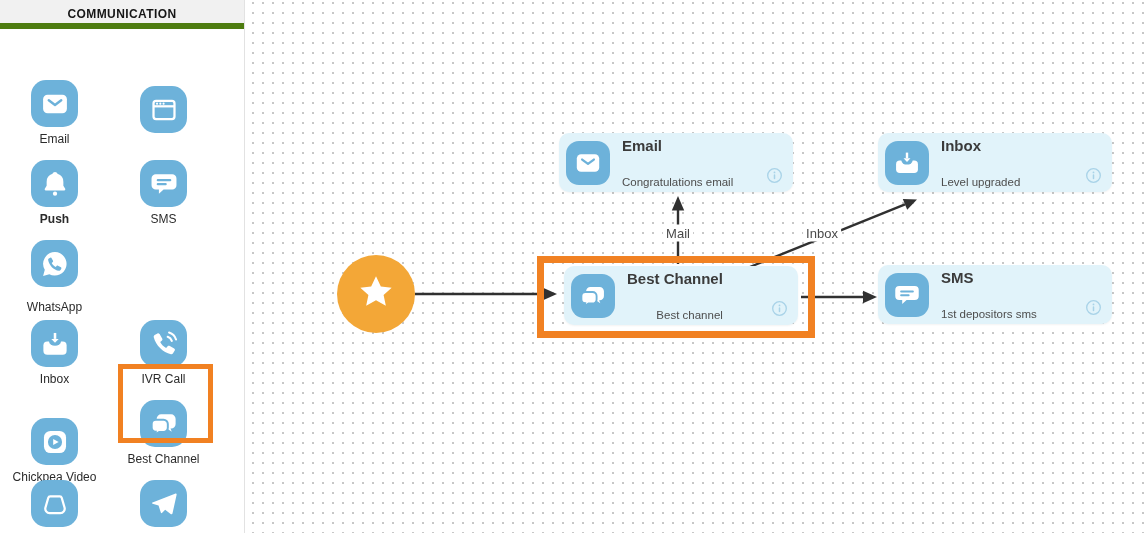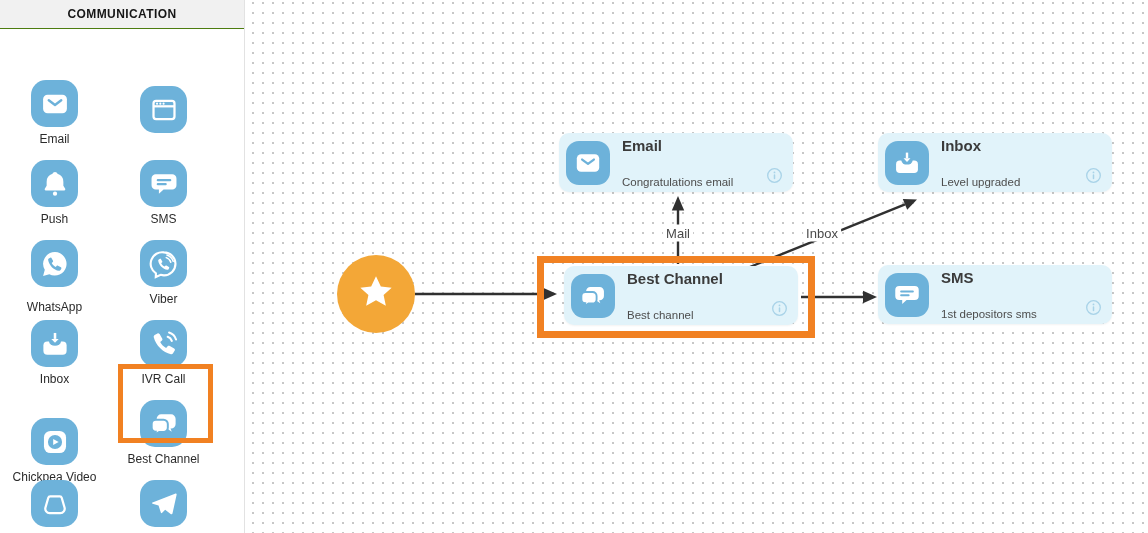--- a/index.html
+++ b/index.html
@@ -10,21 +10,21 @@
     --edge-color:#303030;
     --info-blue:#a9d3e8;
   }
   *{box-sizing:border-box;}
   html,body{margin:0;padding:0;}
   body{font-family:"Liberation Sans",sans-serif;background:#fff;}
   .app{position:relative;width:1148px;height:533px;overflow:hidden;background:#fff;}
 
   
   .sidebar{position:absolute;left:0;top:0;width:245px;height:533px;background:#fff;border-right:1px solid #e2e2e2;}
-  .sidebar-header{height:29px;line-height:29px;background:#f1f1f1;border-bottom:1px solid #4d7c0f;
+  .sidebar-header{height:29px;line-height:29px;background:#f1f1f1;border-bottom:6px solid #4d7c0f;
     text-align:center;font-size:12px;font-weight:bold;letter-spacing:.4px;color:#161616;}
   .palette{position:relative;width:100%;height:504px;}
   .palette-item{position:absolute;width:109px;display:flex;flex-direction:column;align-items:center;cursor:pointer;}
   .palette-icon{width:47px;height:47px;border-radius:15px;background:var(--icon-blue);
     display:flex;align-items:center;justify-content:center;}
   .palette-icon svg{width:34px;height:34px;}
   .palette-label{margin-top:5px;font-size:12px;color:#2b2b2b;white-space:nowrap;}
   .sidebar-highlight{position:absolute;left:118px;top:364px;width:95px;height:79px;
     border:5px solid var(--hl-orange);pointer-events:none;}
 
@@ -35,21 +35,21 @@
   .start-node{position:absolute;left:92px;top:255px;width:78px;height:78px;border-radius:50%;
     background:var(--star-orange);display:flex;align-items:center;justify-content:center;cursor:pointer;}
   .start-node svg{width:40px;height:40px;}
   .flow-node{position:absolute;width:234px;height:59px;background:var(--node-bg);border-radius:10px;
     display:flex;align-items:center;box-shadow:0 1px 2px rgba(0,0,0,.05);cursor:pointer;}
   .node-icon{width:44px;height:44px;border-radius:13px;background:var(--icon-blue);margin-left:7px;
     flex:0 0 auto;display:flex;align-items:center;justify-content:center;}
   .node-icon svg{width:32px;height:32px;}
   .node-text{margin-left:12px;display:flex;flex-direction:column;}
   .node-title{font-size:15px;font-weight:bold;color:#3b3b3b;line-height:1.15;}
-  .node-subtitle{font-size:11.5px;color:#4d4d4d;margin-top:21px;}
+  .node-subtitle{font-size:11.5px;color:#4d4d4d;margin-top:21px;text-align:right;}
   .info-icon{position:absolute;right:9px;bottom:7px;width:19px;height:19px;color:var(--info-blue);cursor:pointer;}
   .info-icon svg{width:19px;height:19px;display:block;}
   .canvas-highlight{position:absolute;left:292px;top:256px;width:278px;height:82px;
     border:7px solid var(--hl-orange);pointer-events:none;}
   .edges{position:absolute;left:0;top:0;width:903px;height:533px;pointer-events:none;}
   .edges line{stroke:var(--edge-color);stroke-width:2.4;}
   .edges polygon{fill:var(--edge-color);}
   .edge-label{position:absolute;transform:translate(-50%,-50%);background:#fff;padding:1px 3px;
     font-size:13px;color:#4a4a4a;white-space:nowrap;}
 </style>
@@ -75,21 +75,21 @@
             <svg viewBox="0 0 24 24" xmlns="http://www.w3.org/2000/svg">
               <rect x="4.6" y="5.6" width="14.8" height="12.8" rx="1.8" fill="none" stroke="#fff" stroke-width="1.6"></rect>
               <line x1="4.6" y1="9.4" x2="19.4" y2="9.4" stroke="#fff" stroke-width="1.6"></line>
               <circle cx="7.1" cy="7.5" r=".75" fill="#fff"></circle>
               <circle cx="9.4" cy="7.5" r=".75" fill="#fff"></circle>
               <circle cx="11.7" cy="7.5" r=".75" fill="#fff"></circle>
             </svg>
           </span>
     <span class="palette-label">Popup</span>
   </div>
-        <div class="palette-item" style="left: 0px; top: 131px;">
+        <div class="palette-item" style="left: 0px; top: 131px; font-weight: bold;">
     <span class="palette-icon">
             <svg viewBox="0 0 24 24" xmlns="http://www.w3.org/2000/svg">
               <path d="M12 3.6c.8 0 1.5.5 1.75 1.25A5.9 5.9 0 0 1 17.9 10.5v2.8l1.3 2.1c.3.5-.05 1.1-.63 1.1H5.43c-.58 0-.93-.6-.63-1.1l1.3-2.1v-2.8a5.9 5.9 0 0 1 4.15-5.65C10.5 4.1 11.2 3.6 12 3.6z" fill="#fff"></path>
               <circle cx="12" cy="18.8" r="1.5" fill="#fff"></circle>
             </svg>
           </span>
     <span class="palette-label">Push</span>
   </div>
         <div class="palette-item" style="left: 109px; top: 131px;">
     <span class="palette-icon">
@@ -102,31 +102,20 @@
     <span class="palette-label">SMS</span>
   </div>
         <div class="palette-item" style="left: 0px; top: 211px; gap: 8px;">
     <span class="palette-icon">
             <svg viewBox="0 0 24 24" xmlns="http://www.w3.org/2000/svg">
               <path d="M12 3.6a8.3 8.3 0 0 0-7.2 12.5L3.6 20.4l4.4-1.15A8.3 8.3 0 1 0 12 3.6z" fill="#fff"></path>
               <path d="M9.4 7.6l1.2 2.1c.15.27.1.6-.13.82l-.8.74c.55 1.15 1.7 2.3 2.85 2.85l.74-.8c.21-.23.55-.28.82-.13l2.1 1.2c.33.19.45.6.27.94l-.55 1c-.2.37-.6.57-1.02.5-3.9-.75-7-3.85-7.72-7.72-.08-.42.12-.83.5-1.03l1-.55c.33-.18.75-.06.94.27z" fill="var(--icon-blue)"></path>
             </svg>
           </span>
     <span class="palette-label">WhatsApp</span>
-  </div>
-        <div class="palette-item" style="left: 109px; top: 211px;">
-    <span class="palette-icon">
-            <svg viewBox="0 0 24 24" xmlns="http://www.w3.org/2000/svg">
-              <path d="M12 3.8a8.1 8.1 0 0 1 8.1 8.1 8.1 8.1 0 0 1-8.1 8.1c-.8 0-1.6-.12-2.35-.34L6.2 21.2l.1-2.6A8.1 8.1 0 0 1 12 3.8z" fill="none" stroke="#fff" stroke-width="1.5"></path>
-              <path d="M9.8 8.4l1 1.75c.13.22.08.5-.1.68l-.67.62c.46.96 1.4 1.9 2.37 2.37l.62-.67c.17-.19.46-.23.68-.1l1.75 1c.27.16.37.5.22.78l-.46.83c-.17.3-.5.48-.85.41-3.25-.62-5.83-3.2-6.45-6.45-.07-.35.1-.7.41-.86l.83-.46c.28-.15.62-.05.78.22z" fill="#fff"></path>
-              <path d="M13.6 7.5a5 5 0 0 1 3.2 3.2" stroke="#fff" stroke-width="1.1" fill="none" stroke-linecap="round"></path>
-              <path d="M14.1 5.6a7 7 0 0 1 4.4 4.4" stroke="#fff" stroke-width="1.1" fill="none" stroke-linecap="round"></path>
-            </svg>
-          </span>
-    <span class="palette-label">Viber</span>
   </div>
         <div class="palette-item" style="left: 0px; top: 291px;">
     <span class="palette-icon">
             <svg viewBox="0 0 24 24" xmlns="http://www.w3.org/2000/svg">
               <rect x="3.8" y="10.2" width="16.4" height="9.3" rx="2.8" fill="#fff"></rect>
               <ellipse cx="12" cy="10.2" rx="4.2" ry="3" fill="var(--icon-blue)"></ellipse>
               <line x1="12" y1="4.2" x2="12" y2="8.4" stroke="#fff" stroke-width="1.8"></line>
               <polygon points="12,11.2 9.4,8.4 14.6,8.4" fill="#fff"></polygon>
             </svg>
           </span>

